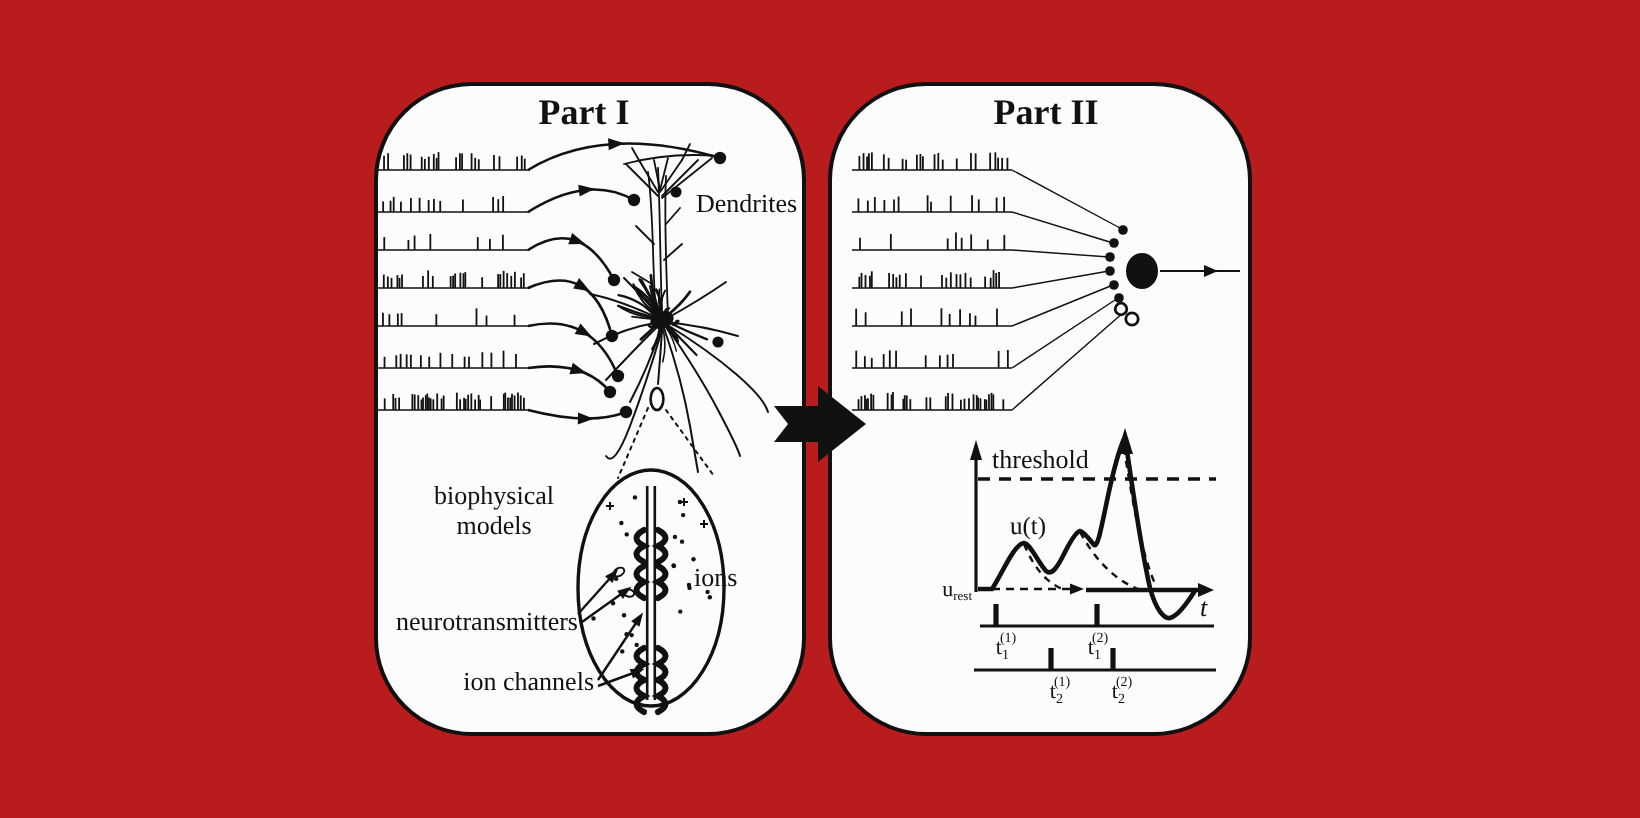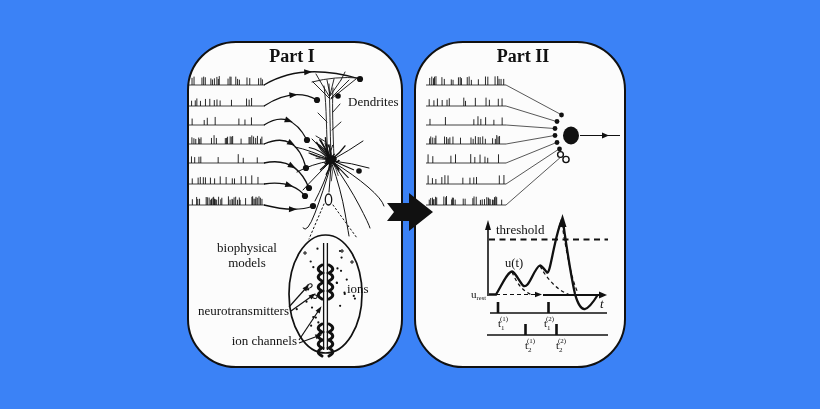--- a/index.html
+++ b/index.html
@@ -1,16 +1,16 @@
 <!DOCTYPE html>
 <html><head>
 <meta charset="utf-8">
 <style>
   html,body{margin:0;padding:0;background:#f5f5f5;}
-  .stage{position:relative;width:820px;height:409px;background:#3b82f6;overflow:hidden;
+  .stage{position:relative;width:820px;height:409px;background:#b91c1c;overflow:hidden;
          font-family:"Liberation Serif","DejaVu Serif",serif;}
   svg{display:block;}
   text{fill:#111111;}
   .title{font-size:18px;font-weight:bold;}
   .lbl{font-size:13px;}
   .lbl-sm{font-size:12.5px;}
   .math{font-size:11px;}
 </style>
 </head>
 <body>

